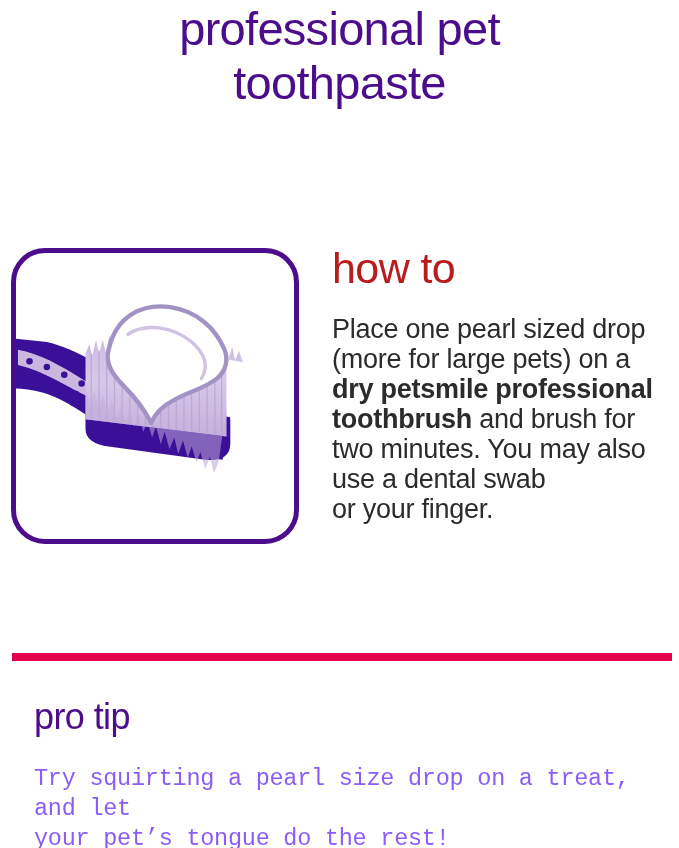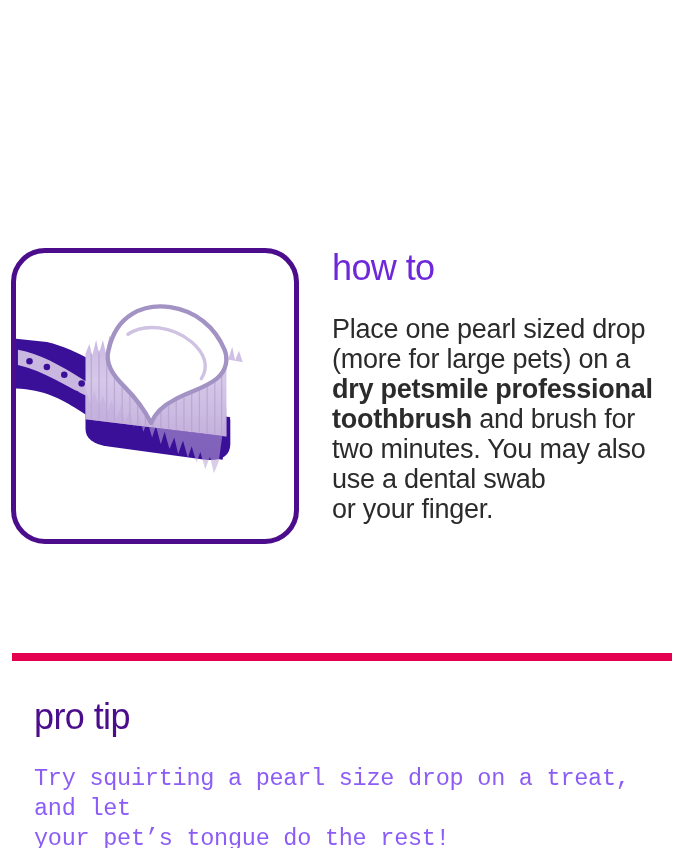--- a/index.html
+++ b/index.html
@@ -66,23 +66,23 @@
   }
 
   .howto-body {
     position: absolute;
     left: 332px;
     top: 0;
     width: 330px;
   }
 
   .howto-heading {
-    color: #6d28d9;
-    font-family: "Liberation Sans", sans-serif;
-    font-size: 36px;
+    color: #b91c1c;
+    font-family: "Liberation Sans", sans-serif;
+    font-size: 43px;
     line-height: 56px;
     font-weight: 400;
     letter-spacing: -0.6px;
     margin: 0 0 18px 0;
   }
 
   .howto-text {
     color: #2B2B2B;
     font-family: "Liberation Sans", sans-serif;
     font-size: 27px;
@@ -129,20 +129,22 @@
     font-weight: 400;
     letter-spacing: -0.25px;
     white-space: pre-line;
   }
 </style>
 </head>
 <body>
 
 <div class="page">
 
+  <div class="product-title">professional pet
+toothpaste</div>
 
   <div class="howto-section">
 
     <div class="illustration-frame">
       <svg viewBox="0 0 288 296" xmlns="http://www.w3.org/2000/svg">
         <defs>
           <linearGradient id="bristleGrad" x1="0" y1="0" x2="0" y2="1">
             <stop offset="0%" stop-color="#CBB9E2"></stop>
             <stop offset="45%" stop-color="#D6C8E9"></stop>
             <stop offset="100%" stop-color="#C4B0DC"></stop>

